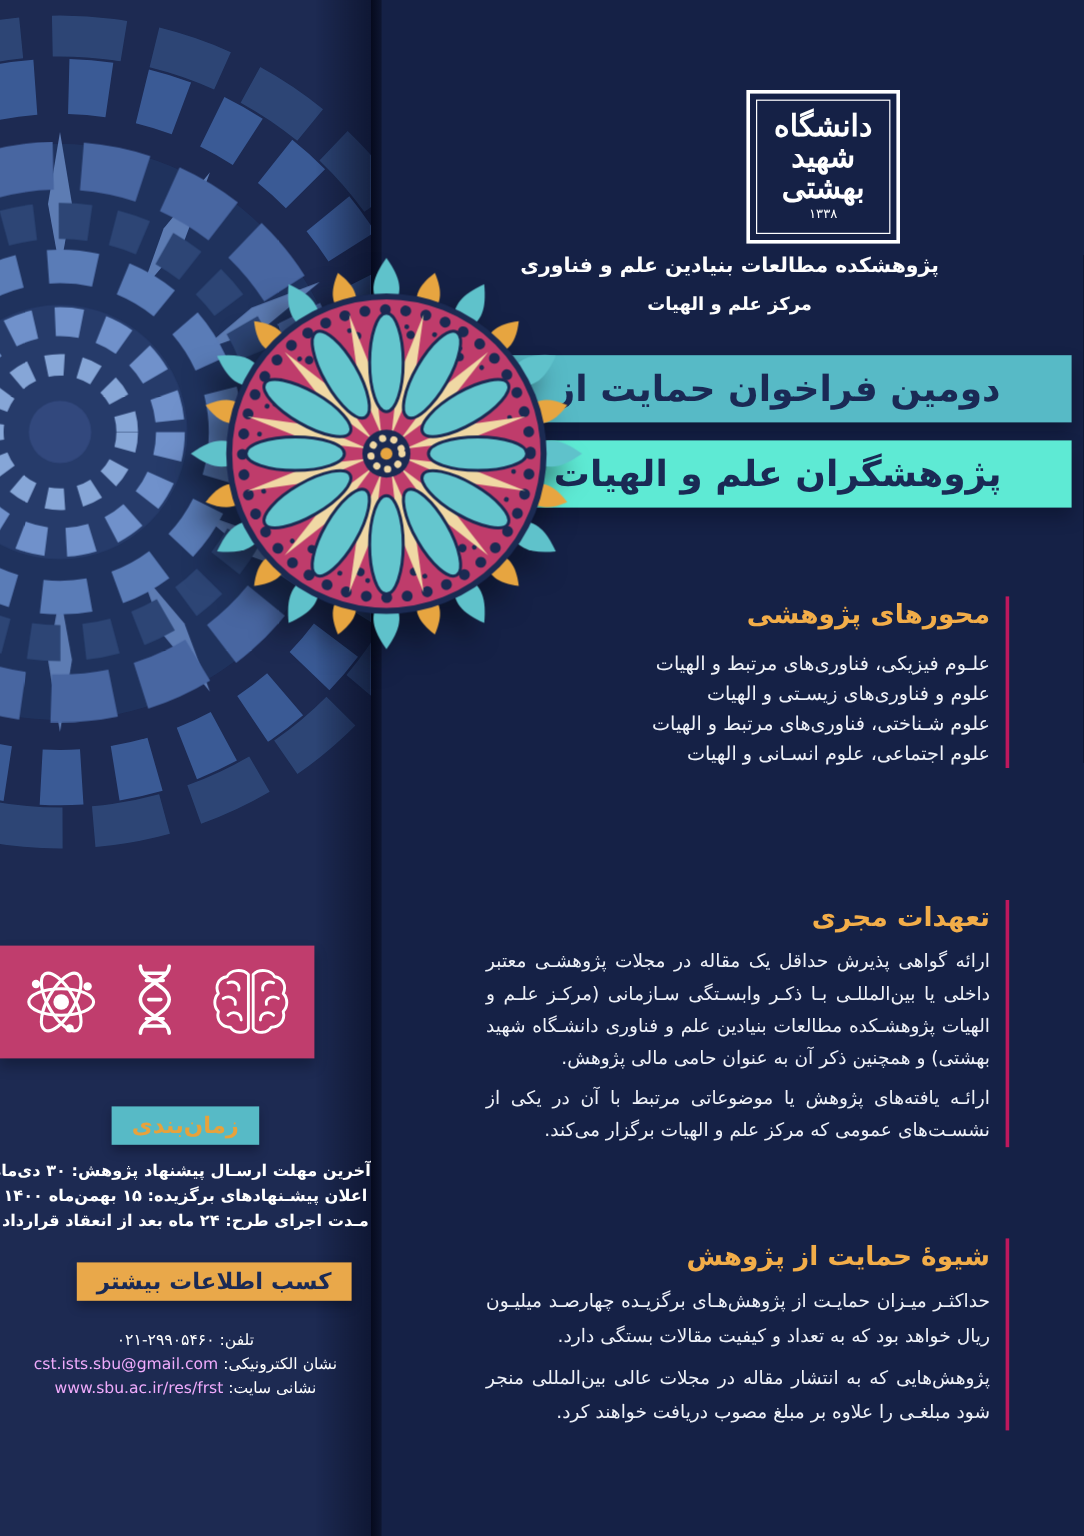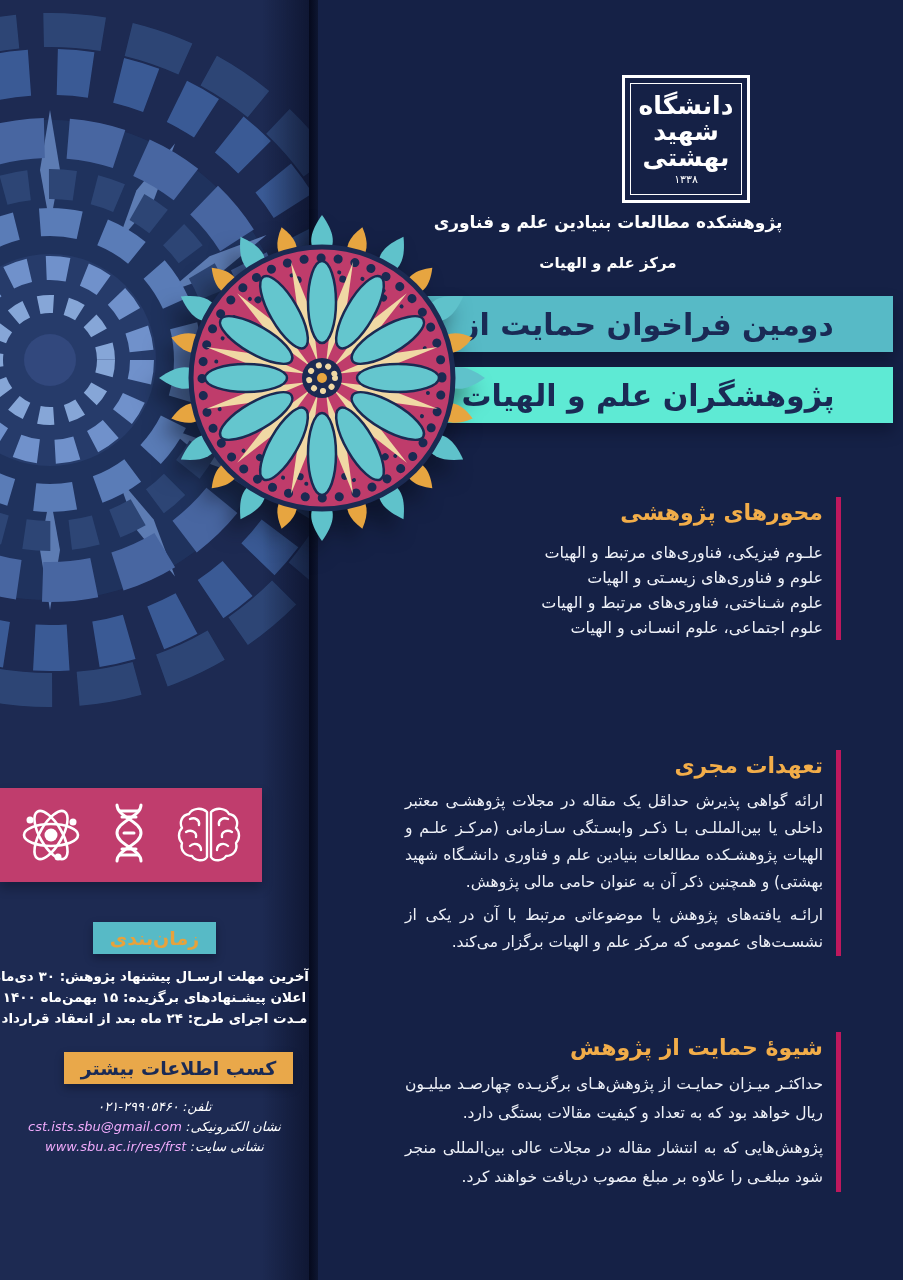--- a/index.html
+++ b/index.html
@@ -30,42 +30,42 @@
   
   .blue-mandala { position:absolute; left:-330px; top:-20px; opacity:.96; }
   
   .logo-frame {
     position:absolute; right:153px; top:75px; width:128px; height:128px;
     border:3px solid #fff; padding:5px;
   }
   .logo-inner {
     width:100%; height:100%; border:1.5px solid #fff;
     display:flex; flex-direction:column; align-items:center; justify-content:center;
-    line-height:1.04; text-align:center;
+    line-height:1.04; text-align:center;font-family:Liberation Serif, serif;
   }
   .logo-word { font-size:25px; font-weight:bold; color:#fff; }
   .logo-year { font-size:11px; color:#fff; margin-top:3px; letter-spacing:2px; }
   .institute-block {
     position:absolute; right:110px; top:212px; width:370px; text-align:center;
   }
   .institute-line1 { font-size:17px; font-weight:bold; color:#fdfdfd; }
-  .institute-line2 { font-size:15px; font-weight:bold; color:#fdfdfd; margin-top:22px; }
+  .institute-line2 { font-size:15px; font-weight:bold; color:#fdfdfd; margin-top:12px; }
   
   .banner {
     position:absolute; right:10px; width:490px; height:56px;
     display:flex; align-items:center; justify-content:center;
     font-weight:bold; font-size:30px; color:#1a2a55; white-space:nowrap;
     box-shadow:0 8px 14px rgba(4,7,20,.35); overflow:hidden;
   }
   .banner-teal { top:296px; background:#57bac6; }
   .banner-yellow { top:367px; background:#5eead4; }
   
   .section {
     position:absolute; right:62px; width:436px;
-    border-left:none; border-right:5px solid #be185d; padding-right:13px;
+    border-left:none; border-right:3px solid #be185d; padding-right:13px;
   }
   .section-heading { font-size:22px; font-weight:bold; color:#f2ad49; line-height:32px; }
   .section-topics { top:497px; }
   .topic-list { list-style:none; margin-top:11px; }
   .topic-list li { font-size:16px; line-height:25px; color:#eef1f8; text-align:right; }
   .section-obligations { top:750px; }
   .section-obligations p { font-size:15.5px; line-height:27px; text-align:justify; text-align-last:right; margin-top:6px; color:#eef1f8; }
   .section-support { top:1032px; }
   .section-support p { font-size:15.5px; line-height:29px; text-align:justify; text-align-last:right; margin-top:6px; color:#eef1f8; }
   
@@ -86,21 +86,21 @@
   .schedule-block { top:922px; }
   .contact-block { top:1052px; }
   .chip {
     display:inline-block; font-weight:bold; font-size:19px;
     padding:5px 17px; box-shadow:0 4px 8px rgba(4,7,18,.35);
   }
   .chip-teal { background:#57bac6; color:#e7a23c; }
   .chip-yellow { background:#e9a84a; color:#1a2a55;margin-left:48px; }
   .schedule-lines { margin-top:12px; }
   .schedule-lines div { font-size:13.5px; font-weight:bold; line-height:21px; color:#fff; white-space:nowrap; }
-  .contact-lines { margin-top:13px;font-style:italic; }
+  .contact-lines { margin-top:24px; }
   .contact-lines div { font-size:13px; line-height:20px; color:#fff; white-space:nowrap; }
   .contact-lines a { color:#f0abfc; text-decoration:none; }
 </style>
 </head>
 <body>
 
 <div class="poster">
 
   <div class="panel-left">
 

